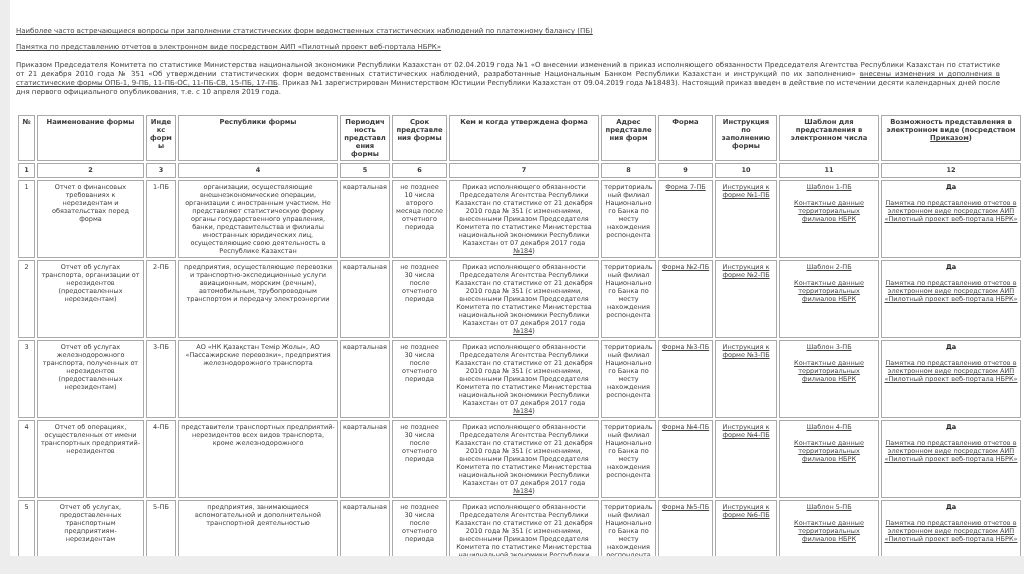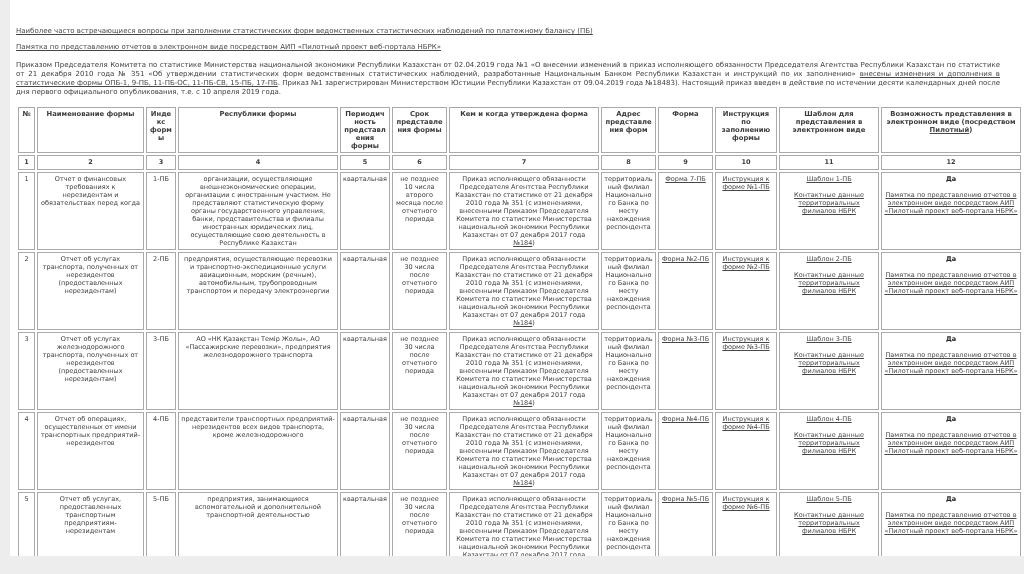--- a/index.html
+++ b/index.html
@@ -11,21 +11,21 @@
   }
   .slide{
     position:absolute;left:10px;top:0;width:1014px;height:556px;
     background:#ffffff;overflow:hidden;
   }
   .content{padding:27px 8px 0 6px;}
   .toplink{display:block;font-size:7px;line-height:9px;margin-bottom:7px;
     color:#474747;text-decoration:underline;cursor:pointer;}
   .intro{
     font-size:7px;line-height:9px;text-align:justify;
-    color:#3c3c3c;margin:9px 0 8px 0;width:984px;
+    color:#3c3c3c;margin:9px 0 16px 0;width:984px;
   }
   .intro a{color:#474747;text-decoration:underline;cursor:pointer;}
   table.forms{
     border-collapse:separate;border-spacing:2px;
     table-layout:fixed;width:983px;
     font-size:6.5px;line-height:8px;color:#3c3c3c;
   }
   table.forms td,table.forms th{
     border:1px solid #a9a9a9;vertical-align:top;
     padding:2px 2px;text-align:center;overflow:hidden;
@@ -75,57 +75,57 @@
           <th>№</th>
           <th>Наименование формы</th>
           <th>Индекс формы</th>
           <th>Республики формы</th>
           <th>Периодичность представления формы</th>
           <th>Срок представления формы</th>
           <th>Кем и когда утверждена форма</th>
           <th>Адрес представления форм</th>
           <th>Форма</th>
           <th>Инструкция по заполнению формы</th>
-          <th>Шаблон для представления в электронном виде</th>
-          <th><span>Возможность представления в электронном виде (посредством </span><a class="lnk">Пилотный</a><span>)</span></th>
+          <th>Шаблон для представления в электронном числа</th>
+          <th><span>Возможность представления в электронном виде (посредством </span><a class="lnk">Приказом</a><span>)</span></th>
         </tr>
         <tr class="nums">
           <td>1</td>
           <td>2</td>
           <td>3</td>
           <td>4</td>
           <td>5</td>
           <td>6</td>
           <td>7</td>
           <td>8</td>
           <td>9</td>
           <td>10</td>
           <td>11</td>
           <td>12</td>
         </tr>
       </thead>
       <tbody>
   <tr>
     <td>1</td>
-    <td>Отчет о финансовых требованиях к нерезидентам и обязательствах перед когда</td>
+    <td>Отчет о финансовых требованиях к нерезидентам и обязательствах перед форма</td>
     <td>1-ПБ</td>
     <td>организации, осуществляющие внешнеэкономические операции, организации с иностранным участием. Не представляют статистическую форму органы государственного управления, банки, представительства и филиалы иностранных юридических лиц, осуществляющие свою деятельность в Республике Казахстан</td>
     <td>квартальная</td>
     <td>не позднее 10 числа второго месяца после отчетного периода</td>
     <td><span>Приказ исполняющего обязанности Председателя Агентства Республики Казахстан по статистике от 21 декабря 2010 года № 351 (с изменениями, внесенными Приказом Председателя Комитета по статистике Министерства национальной экономики Республики Казахстан от 07 декабря 2017 года </span><a class="lnk">№184</a><span>)</span></td>
     <td>территориальный филиал Национального Банка по месту нахождения респондента</td>
     <td><a class="lnk">Форма 7-ПБ</a></td>
     <td><a class="lnk">Инструкция к форме №1-ПБ</a></td>
     <td><a class="lnk">Шаблон 1-ПБ</a><span class="gap"></span><a class="lnk">Контактные данные территориальных филиалов НБРК</a></td>
     <td><span class="yes">Да</span><span class="gap"></span><a class="lnk">Памятка по представлению отчетов в электронном виде посредством АИП «Пилотный проект веб-портала НБРК»</a></td>
   </tr>
 
   <tr>
     <td>2</td>
-    <td>Отчет об услугах транспорта, полученных от нерезидентов (предоставленных нерезидентам)</td>
+    <td>Отчет об услугах транспорта, организации от нерезидентов (предоставленных нерезидентам)</td>
     <td>2-ПБ</td>
     <td>предприятия, осуществляющие перевозки и транспортно-экспедиционные услуги авиационным, морским (речным), автомобильным, трубопроводным транспортом и передачу электроэнергии</td>
     <td>квартальная</td>
     <td>не позднее 30 числа после отчетного периода</td>
     <td><span>Приказ исполняющего обязанности Председателя Агентства Республики Казахстан по статистике от 21 декабря 2010 года № 351 (с изменениями, внесенными Приказом Председателя Комитета по статистике Министерства национальной экономики Республики Казахстан от 07 декабря 2017 года </span><a class="lnk">№184</a><span>)</span></td>
     <td>территориальный филиал Национального Банка по месту нахождения респондента</td>
     <td><a class="lnk">Форма №2-ПБ</a></td>
     <td><a class="lnk">Инструкция к форме №2-ПБ</a></td>
     <td><a class="lnk">Шаблон 2-ПБ</a><span class="gap"></span><a class="lnk">Контактные данные территориальных филиалов НБРК</a></td>
     <td><span class="yes">Да</span><span class="gap"></span><a class="lnk">Памятка по представлению отчетов в электронном виде посредством АИП «Пилотный проект веб-портала НБРК»</a></td>

